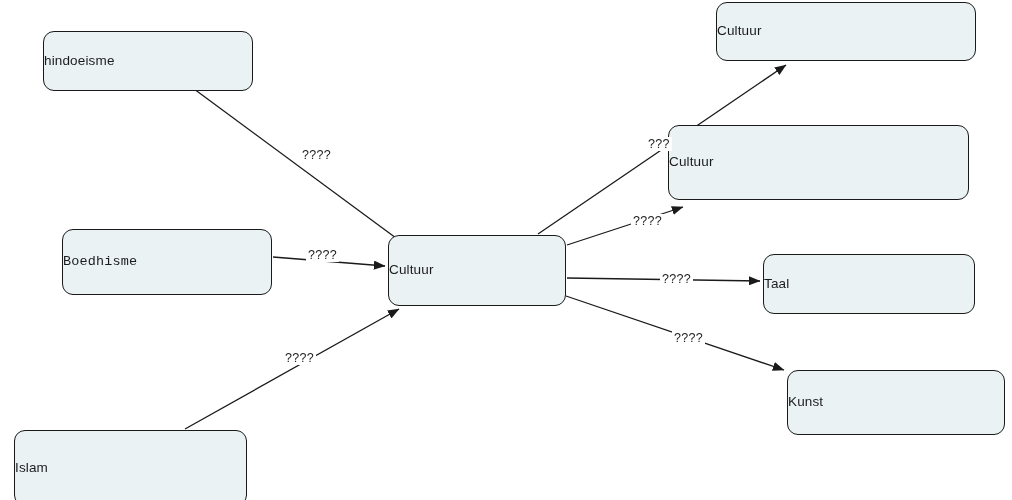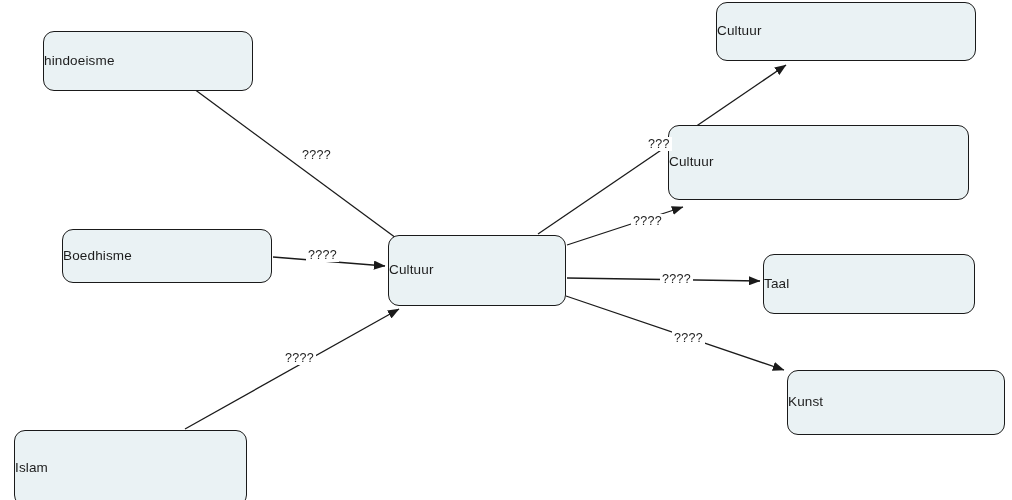--- a/index.html
+++ b/index.html
@@ -81,21 +81,21 @@
 
     <line x1="567" y1="278" x2="760" y2="281" stroke="#1a1a1a" stroke-width="1.3" marker-end="url(#arrowhead)"></line>
 
     <line x1="566" y1="296" x2="784" y2="370" stroke="#1a1a1a" stroke-width="1.3" marker-end="url(#arrowhead)"></line>
   </svg>
 
   <div class="node" style="left:43px; top:31px; width:210px; height:60px;">
     <span class="node-label">hindoeisme</span>
   </div>
 
-  <div class="node" style="left:62px; top:229px; width:210px; height:54px;">
+  <div class="node" style="left:62px; top:229px; width:210px; height:66px;font-family:Liberation Mono, monospace;">
     <span class="node-label">Boedhisme</span>
   </div>
 
   <div class="node" style="left:14px; top:430px; width:233px; height:76px;">
     <span class="node-label">Islam</span>
   </div>
 
   <div class="node" style="left:388px; top:235px; width:178px; height:71px;">
     <span class="node-label">Cultuur</span>
   </div>

